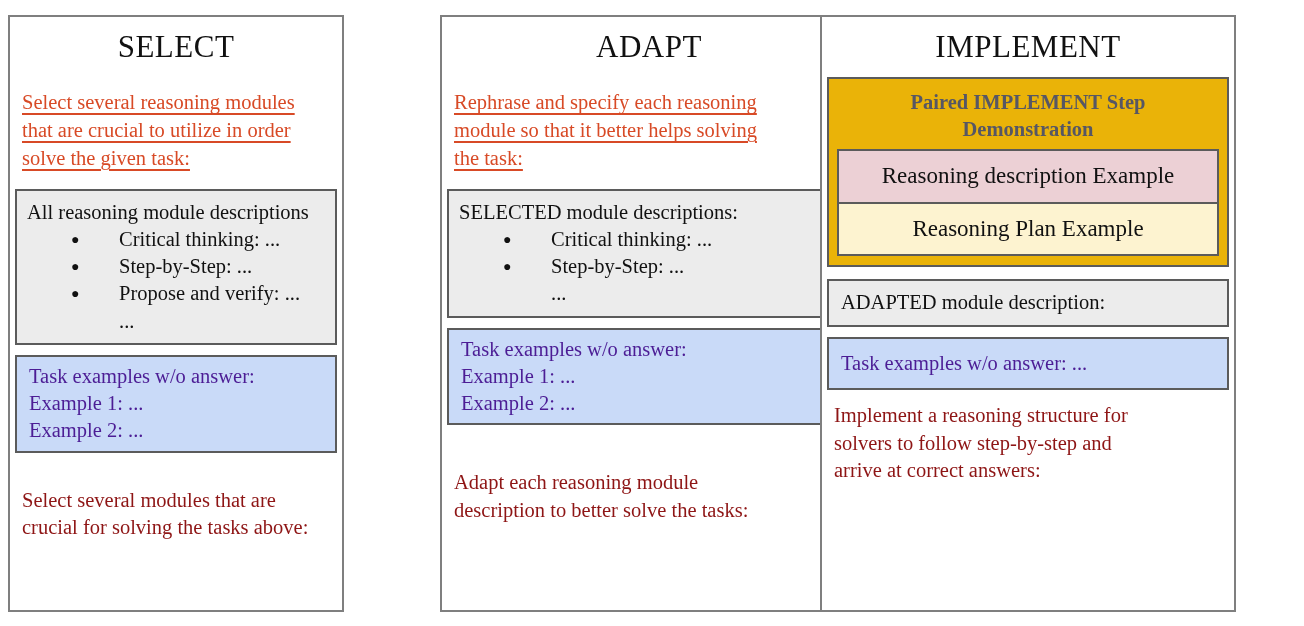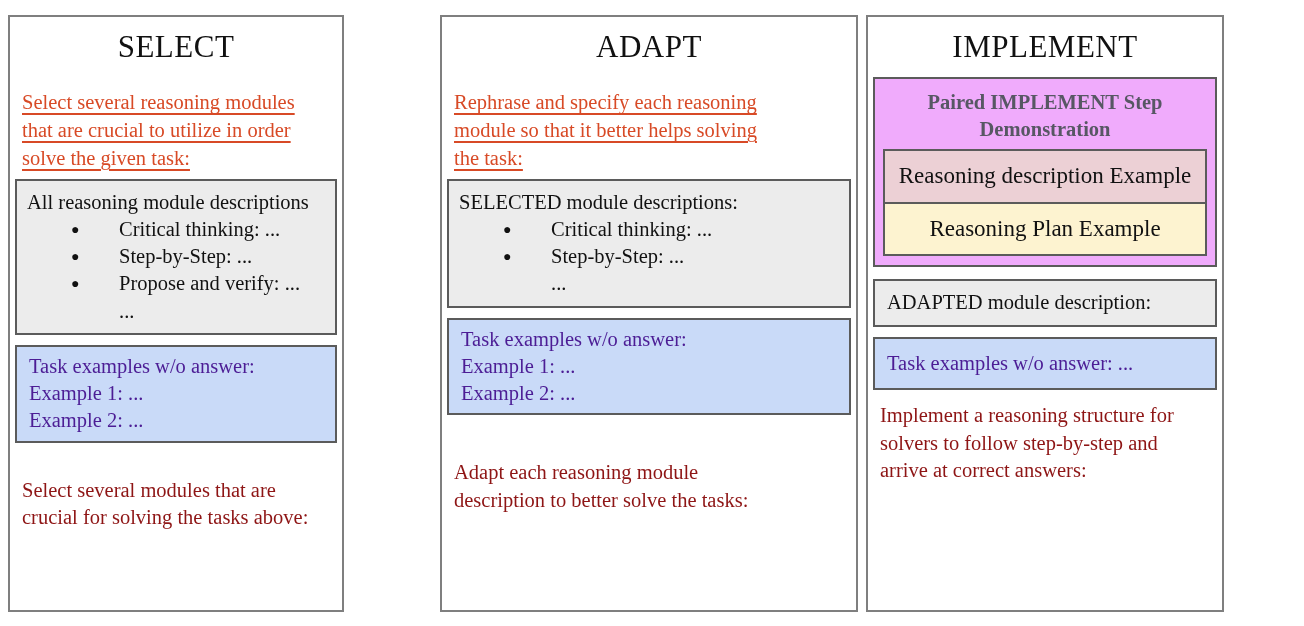--- a/index.html
+++ b/index.html
@@ -7,51 +7,51 @@
     width:1304px;height:626px;position:relative;background:#ffffff;
     font-family:"Liberation Serif", serif;color:#111;
     -webkit-font-smoothing:antialiased;
   }
   .panel{
     position:absolute;top:15px;height:597px;background:#fff;
     border:2px solid #7f7f7f;box-sizing:border-box;overflow:hidden;
   }
   #panel-select{left:8px;width:336px;}
   #panel-adapt{left:440px;width:418px;}
-  #panel-implement{left:866px;width:358px;}
+  #panel-implement{left:820px;width:416px;}
 
   .panel-title{
     text-align:center;font-size:31px;margin:12px 0 0 0;color:#111;
     letter-spacing:0.5px;
   }
   .instruction{
     margin:24px 10px 0 12px;font-size:20.5px;line-height:1.36;
     color:#d84a26;
   }
   .instruction .iline{
     text-decoration:underline;
     text-decoration-thickness:2px;
     text-underline-offset:4px;
   }
   .box{
     border:2px solid #5b5b5b;box-sizing:border-box;margin-left:5px;margin-right:5px;
     font-size:20.5px;line-height:1.33;
   }
-  .gray-box{background:#ececec;padding:8px 10px;margin-top:6px;color:#111;}
+  .gray-box{background:#ececec;padding:8px 10px;margin-top:16px;color:#111;}
   .bullet-row{padding-left:44px;}
   .bullet-glyph{display:inline-block;width:48px;font-size:14px;vertical-align:2px;}
   .more-line{padding-left:92px;}
   .blue-box{background:#c9daf8;color:#4c1d95;padding:6px 12px;margin-top:10px;}
   .footer{margin:34px 12px 0 12px;font-size:20.5px;line-height:1.35;color:#8e1515;}
 
   
   #panel-adapt .footer{margin-top:44px;}
 
   
-  .peach-box{background:#f0abfc;margin-top:12px;padding:6px 0 9px 0;}
+  .peach-box{background:#eab308;margin-top:12px;padding:6px 0 9px 0;}
   .demo-header{
     color:#575764;font-weight:bold;text-align:center;font-size:20.5px;
     line-height:1.3;max-width:280px;margin:4px auto 7px auto;
   }
   .demo-row{
     border:2px solid #5b5b5b;box-sizing:border-box;margin:0 8px;
     text-align:center;font-size:23px;padding:10px 4px;color:#111;
   }
   .pink-row{background:#ecd0d5;}
   .yellow-row{background:#fdf3d0;margin-top:-2px;}

